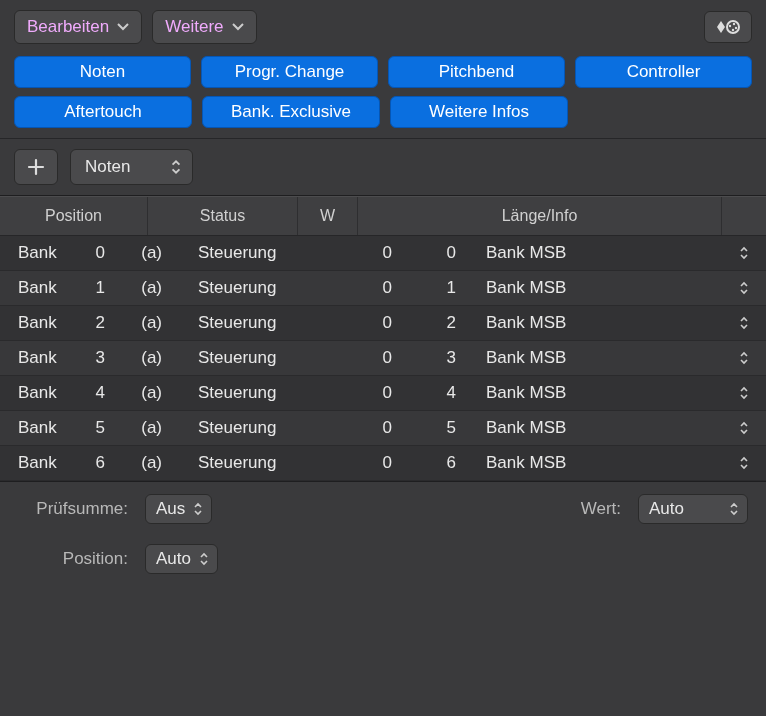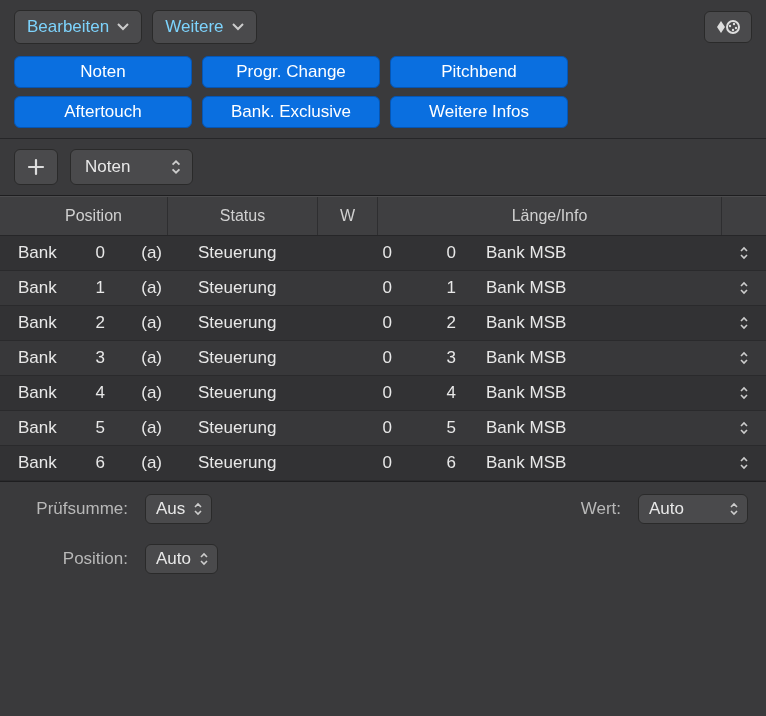--- a/index.html
+++ b/index.html
@@ -16,21 +16,21 @@
   display: flex;
   align-items: center;
   padding: 10px 14px 8px 14px;
   gap: 10px;
 }
 .menu-btn {
   background: #4a4a4c;
   border: 1px solid #2a2a2a;
   border-radius: 6px;
   padding: 6px 12px;
-  color: #7dd3fc;
+  color: #f0abfc;
   display: flex;
   align-items: center;
   gap: 8px;
   font-size: 17px;
   cursor: pointer;
 }
 .spacer { flex: 1; }
 .palette-btn {
   background: #4a4a4c;
   border: 1px solid #2a2a2a;
@@ -101,21 +101,21 @@
   border-bottom: 1px solid #262628;
   color: #d0d0d0;
   font-size: 16px;
 }
 .th {
   padding: 10px 4px;
   border-right: 1px solid #2e2e30;
   text-align: center;
 }
 .th:last-child { border-right: none; }
-.col-pos { width: 148px; margin-left: 20px; }
+.col-pos { width: 148px; }
 .col-status { width: 150px; }
 .col-num { width: 80px; }
 .col-w { width: 60px; }
 .col-len { flex: 1; }
 .col-arrow { width: 44px; }
 .table-body {}
 .tr {
   display: flex;
   align-items: center;
   padding: 7px 0;
@@ -189,20 +189,21 @@
       <circle cx="18" cy="12" r="1.2" fill="#ddd"></circle>
     </svg>
   </div>
 </div>
 
 <div class="filter-rows">
   <div class="filter-row">
     <div class="filter-pill">Noten</div>
     <div class="filter-pill">Progr. Change</div>
     <div class="filter-pill">Pitchbend</div>
+    <div class="filter-pill">Controller</div>
   </div>
   <div class="filter-row">
     <div class="filter-pill">Aftertouch</div>
     <div class="filter-pill">Bank. Exclusive</div>
     <div class="filter-pill">Weitere Infos</div>
   </div>
 </div>
 
 <div class="add-row">
   <div class="plus-btn">

